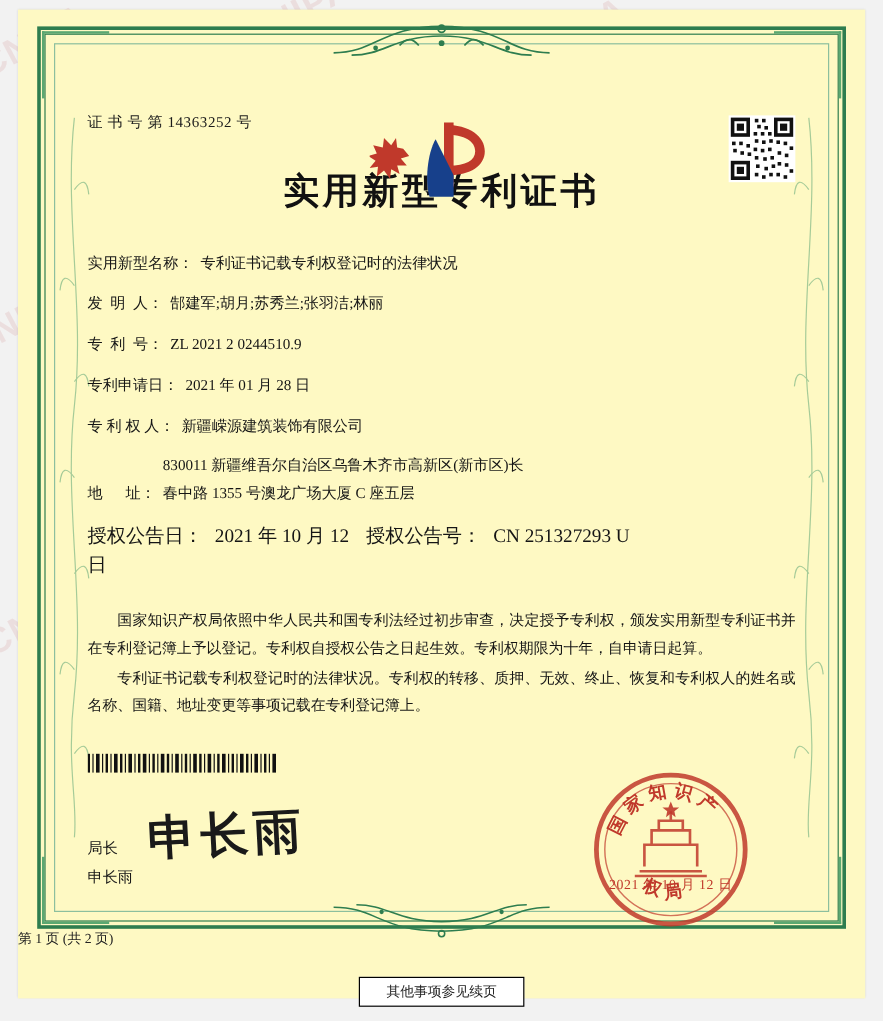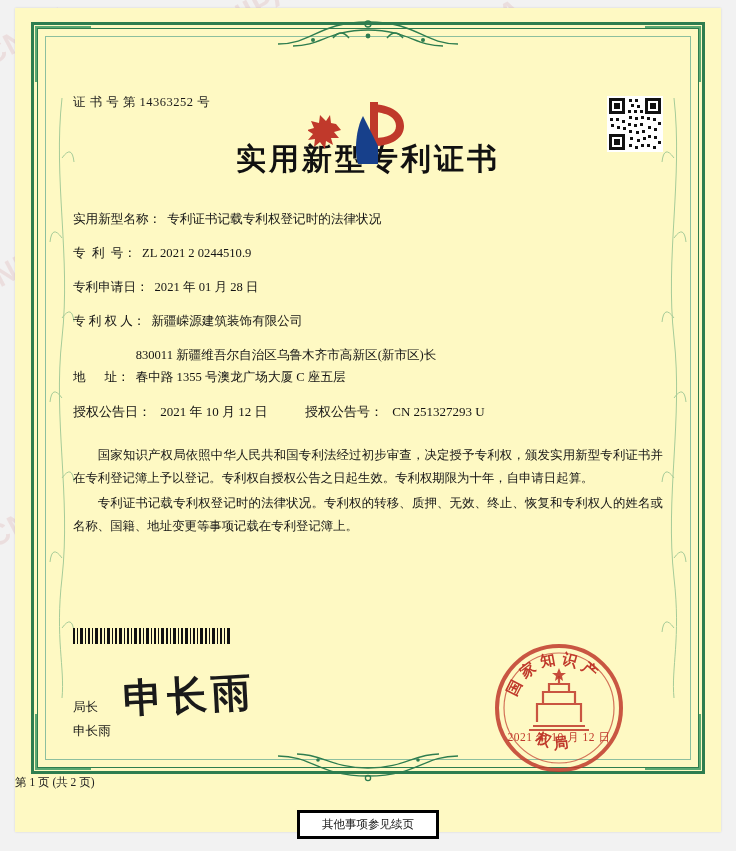--- a/index.html
+++ b/index.html
@@ -168,21 +168,21 @@
     flex: 1 1 auto;
   }
   .field-value .line2 {
     display: block;
     margin-top: 4px;
   }
 
   .dual-row {
     display: flex;
     margin-bottom: 15px;
-    font-size: 13px;
+    font-size: 16px;
     justify-content: flex-end;
   }
   .dual-row .left-part { flex: 0 0 232px; }
   .dual-row .right-part { flex: 1 1 auto; }
 
   .body-text {
     margin-top: 22px;
     font-size: 12.4px;
     line-height: 1.85;
     color: #151515;
@@ -251,21 +251,21 @@
     font-size: 11.5px;
     color: #222;
     z-index: 4;
   }
 
   .footnote {
     position: absolute;
     left: 50%;
     transform: translateX(-50%);
     bottom: 12px;
-    border: 3px solid #000000;
+    border: 1px solid #000000;
     background: #fff;
     padding: 4px 22px;
     font-size: 11.5px;
     color: #222;
     z-index: 6;
   }
 </style>
 </head>
 <body>
 
@@ -418,20 +418,24 @@
 
     <div class="title">实用新型专利证书</div>
 
     <div class="fields">
 
       <div class="field-row">
         <span class="field-label">实用新型名称：</span>
         <span class="field-value">专利证书记载专利权登记时的法律状况</span>
       </div>
 
+      <div class="field-row">
+        <span class="field-label">发  明  人：</span>
+        <span class="field-value">郜建军;胡月;苏秀兰;张羽洁;林丽</span>
+      </div>
 
       <div class="field-row">
         <span class="field-label">专  利  号：</span>
         <span class="field-value">ZL 2021 2 0244510.9</span>
       </div>
 
       <div class="field-row">
         <span class="field-label">专利申请日：</span>
         <span class="field-value">2021 年 01 月 28 日</span>
       </div>

